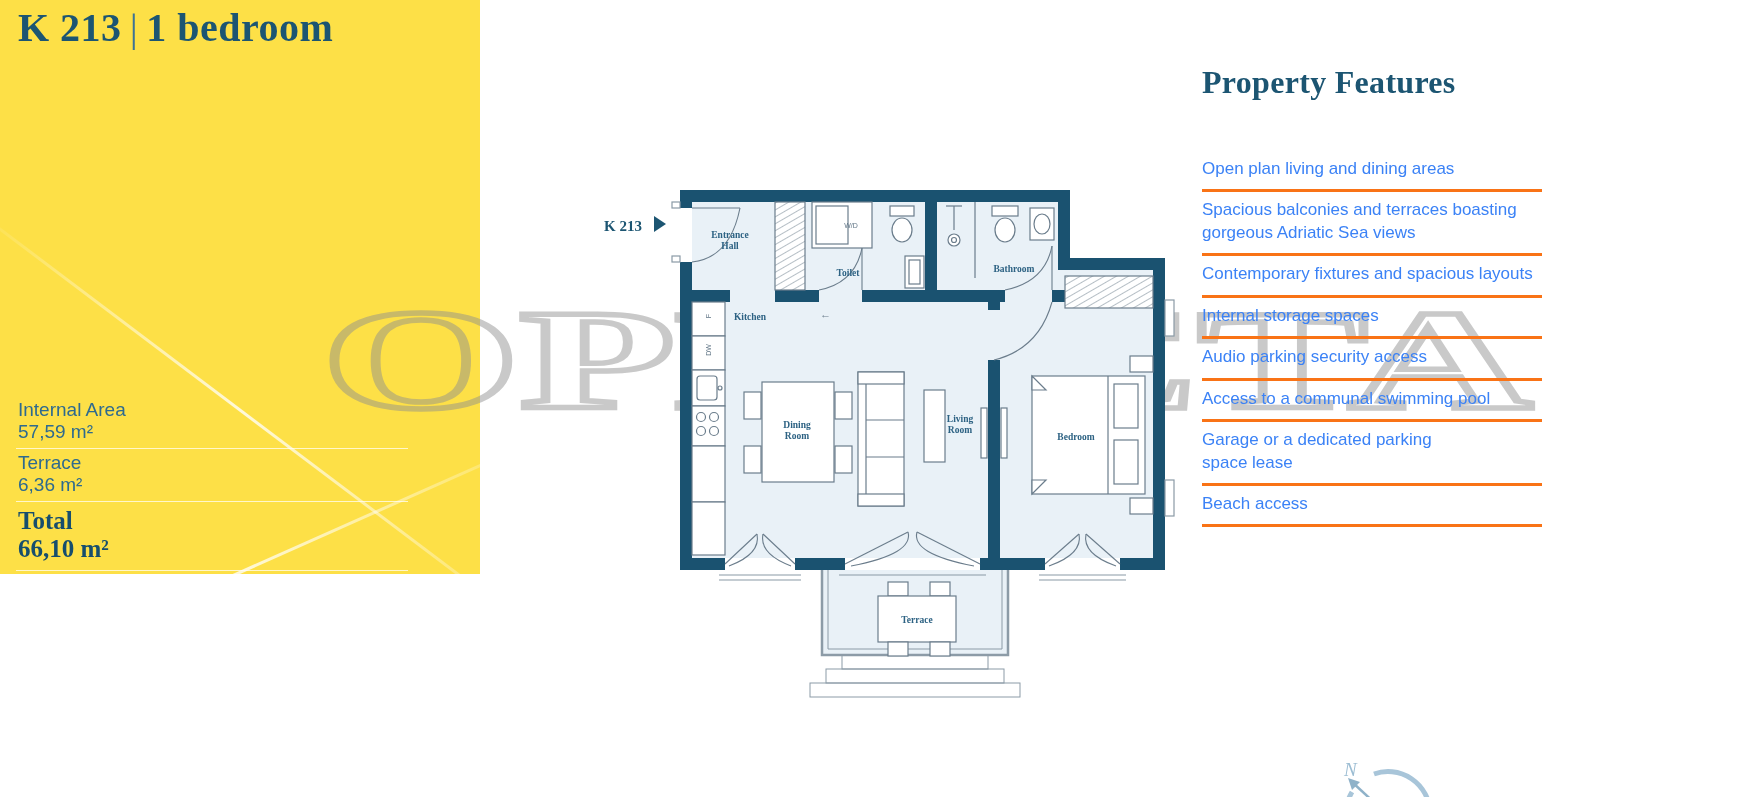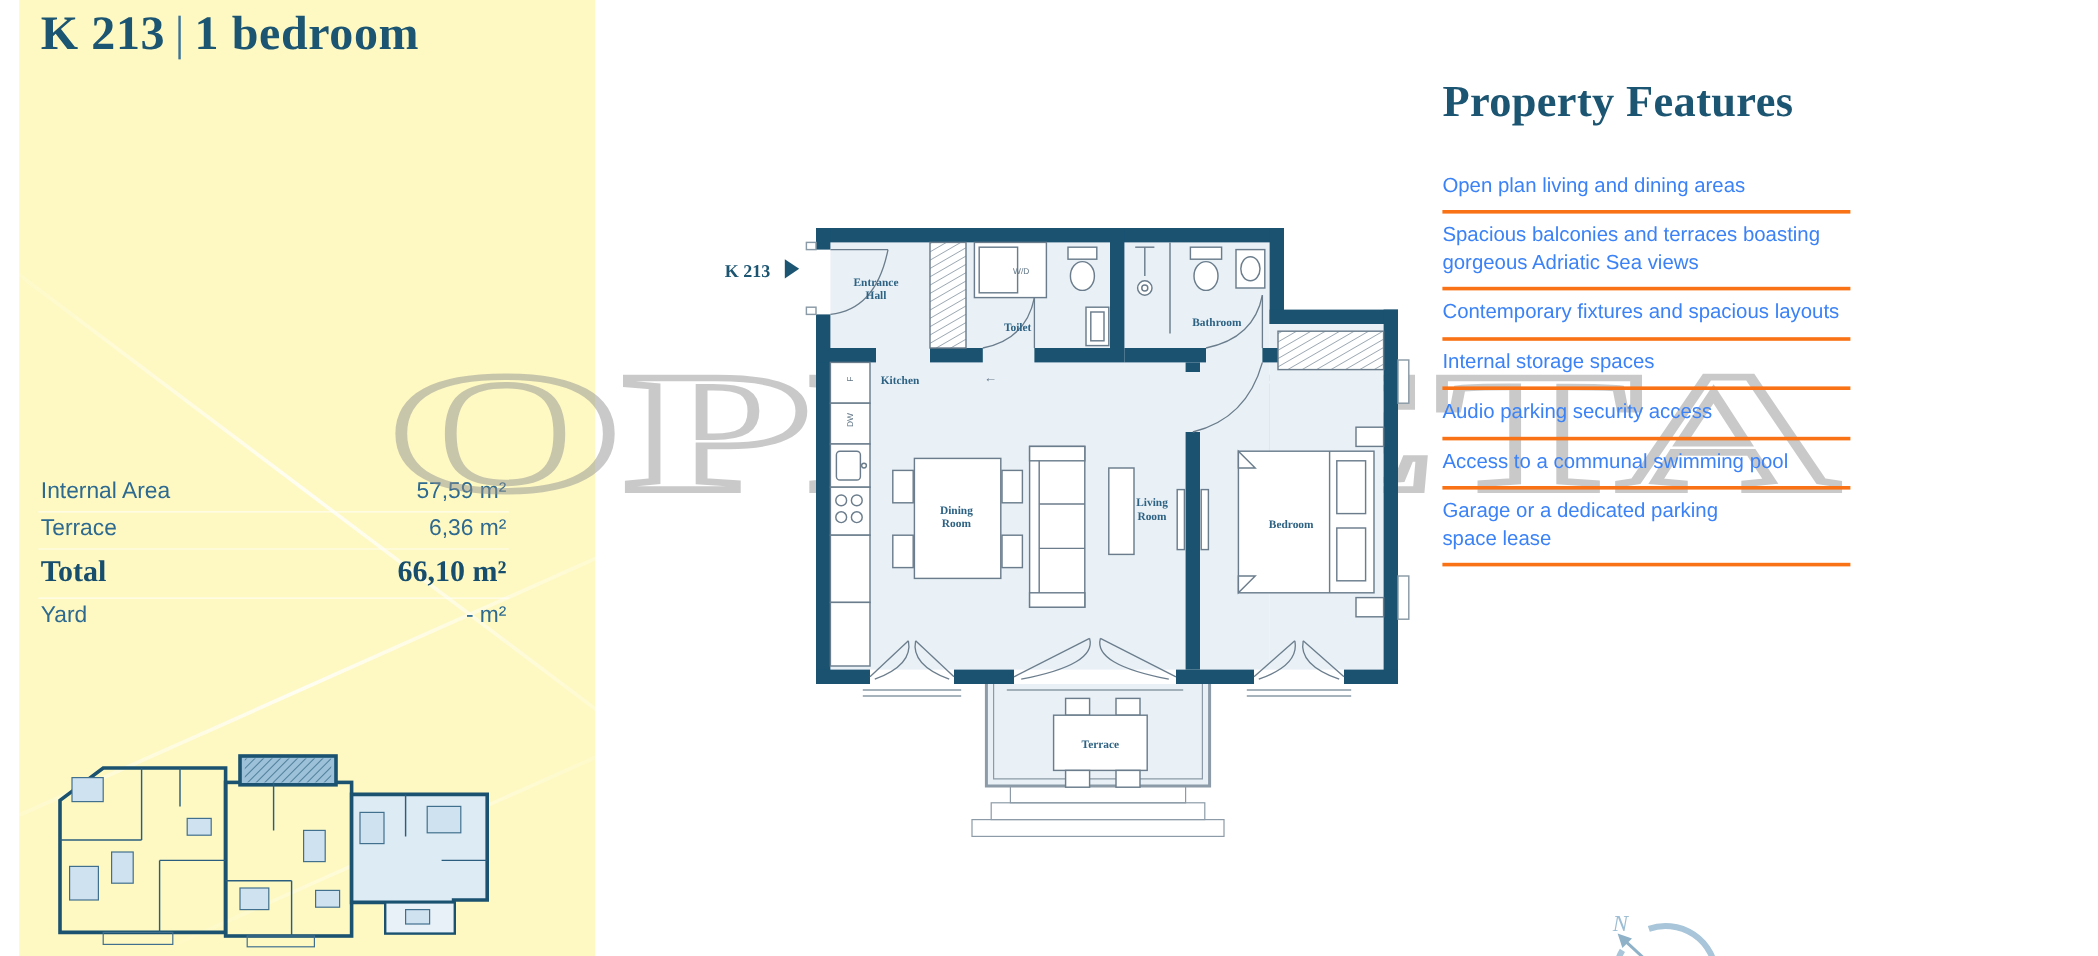--- a/index.html
+++ b/index.html
@@ -1,36 +1,36 @@
 <!DOCTYPE html>
 <html><head>
 <meta charset="utf-8">
 <style>
   html,body{margin:0;padding:0;}
   .page{position:relative;width:1748px;height:797px;background:#ffffff;overflow:hidden;
         font-family:"Liberation Sans",sans-serif;}
   
-  .sidebar{position:absolute;left:16px;top:0;width:480px;height:797px;background:#fef9c3;overflow:hidden;}
+  .sidebar{position:absolute;left:0;top:0;width:480px;height:574px;background:#fde047;overflow:hidden;}
   .streak{position:absolute;height:3px;background:linear-gradient(to right,rgba(255,255,255,0),rgba(255,255,255,0.8),rgba(255,255,255,0.15));transform-origin:left center;}
   .s1{width:680px;left:-30px;top:205px;transform:rotate(37deg);}
   .s2{width:620px;left:-50px;top:700px;transform:rotate(-24deg);}
   .s3{width:420px;left:120px;top:790px;transform:rotate(-24deg);opacity:.6;}
   .unit-title{position:absolute;left:18px;top:4px;font-family:"Liberation Serif",serif;font-weight:700;
               font-size:40px;color:#1c5572;letter-spacing:.5px;white-space:nowrap;}
   .unit-title .sep{font-weight:400;color:#3c7295;padding:0 8px;}
   .area-table{position:absolute;left:16px;top:396px;width:392px;}
   .area-row{display:flex;justify-content:space-between;align-items:baseline;
             padding:3px 2px 5px;border-bottom:1px solid rgba(255,255,255,0.72);
-            font-size:19px;color:#2e6a8f;}
+            font-size:19px;color:#2e6a8f;flex-direction:column;}
   .area-row.total{font-family:"Liberation Serif",serif;font-weight:700;font-size:25px;color:#174e6d;padding:5px 2px 7px;justify-content:space-between;}
   .area-row.yard{border-bottom:none;}
   
   .features{position:absolute;left:1202px;top:64px;width:340px;}
-  .features h2{margin:0 0 30px 0;font-family:"Liberation Serif",serif;font-weight:700;
-               font-size:37px;color:#1c5572;letter-spacing:.3px;}
+  .features h2{margin:0 0 50px 0;font-family:"Liberation Serif",serif;font-weight:700;
+               font-size:32px;color:#1c5572;letter-spacing:.3px;}
   .feature{font-size:17px;line-height:1.32;color:#3b82f6;padding:7px 0 9px;
            border-bottom:3px solid #f97316;white-space:pre-line;}
   
   .watermark{position:absolute;left:318px;top:282px;width:1222px;height:165px;pointer-events:none;}
   
   .plan{position:absolute;left:590px;top:150px;width:640px;height:560px;}
   .miniplan{position:absolute;left:22px;top:622px;width:375px;height:170px;}
   .compass{position:absolute;left:1322px;top:752px;width:130px;height:110px;}
   svg text{font-family:"Liberation Serif",serif;}
   .roomlabel{fill:#2d6283;font-size:9.5px;font-weight:700;}
@@ -309,20 +309,21 @@
     <h2>Property Features</h2>
     <div class="feature">Open plan living and dining areas</div>
     <div class="feature">Spacious balconies and terraces boasting
 gorgeous Adriatic Sea views</div>
     <div class="feature">Contemporary fixtures and spacious layouts</div>
     <div class="feature">Internal storage spaces</div>
     <div class="feature">Audio parking security access</div>
     <div class="feature">Access to a communal swimming pool</div>
     <div class="feature">Garage or a dedicated parking
 space lease</div>
+    <div class="feature">Beach access</div>
   </div>
 
   <svg class="compass" viewBox="0 0 130 110">
     <path d="M 52,22 A 42,42 0 1 1 30,40" fill="none" stroke="#a8c5d9" stroke-width="5"></path>
     <line x1="30" y1="30" x2="56" y2="54" stroke="#8fb2c9" stroke-width="2.5"></line>
     <polygon points="26,26 38,30 30,38" fill="#8fb2c9"></polygon>
     <text x="22" y="24" font-size="19" font-style="italic" fill="#9cbdd3">N</text>
   </svg>
 
 </div>

